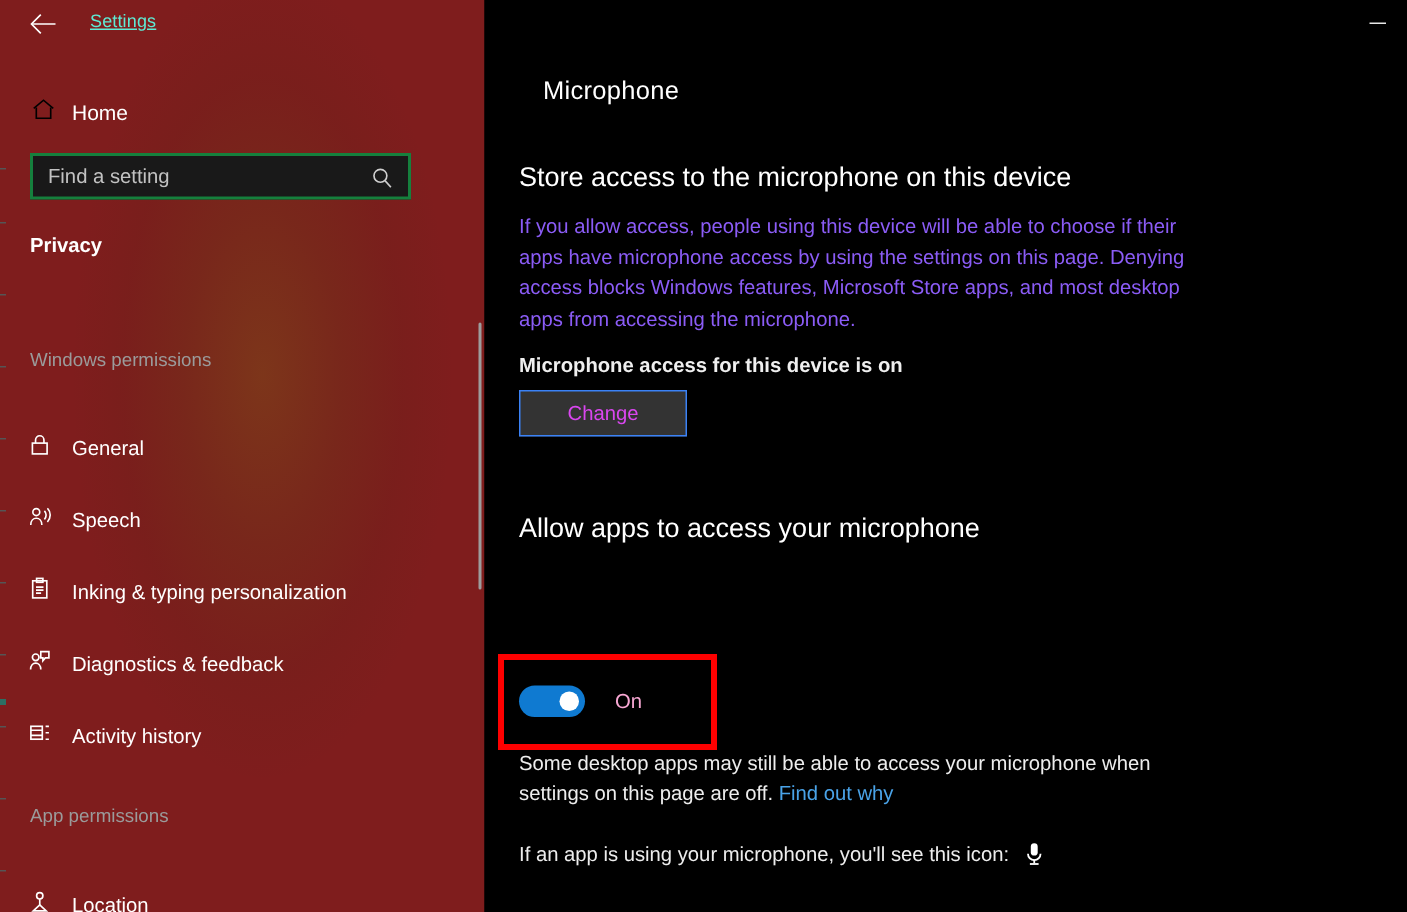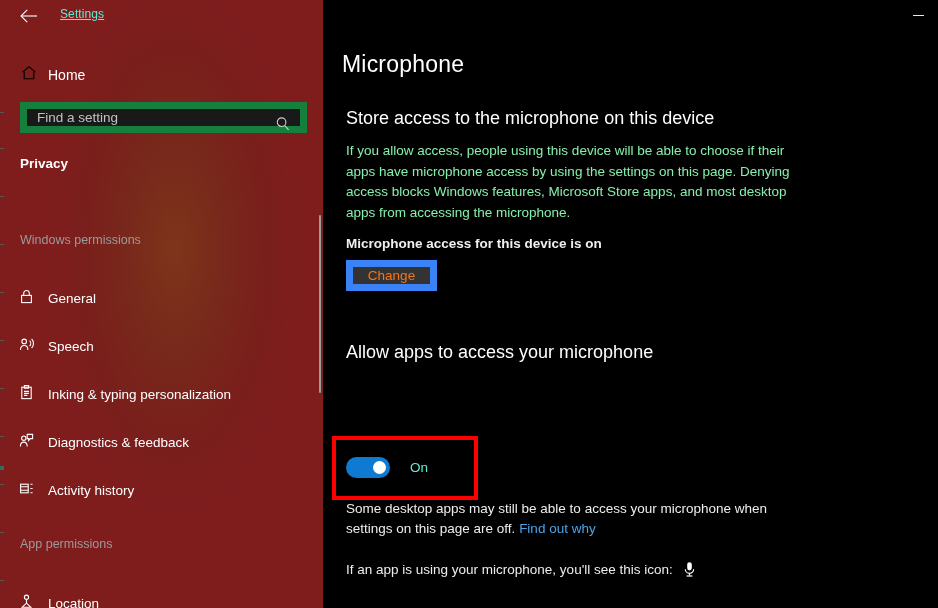--- a/index.html
+++ b/index.html
@@ -125,24 +125,24 @@
   .nav-home .label {
     font-size: 14px;
     color: #ffffff;
     margin-left: 28px;
   }
 
   .search-box {
     position: absolute;
     left: 20px;
     top: 70px;
-    width: 287px;
+    width: 254px;
     height: 31px;
     background: #191919;
-    border: 7px solid #15803d;
+    border: 2px solid #15803d;
     box-sizing: border-box;
     display: flex;
     align-items: center;
   }
   .search-input {
     border: 0;
     outline: 0;
     background: transparent;
     color: #c8c8c8;
     font-size: 13.5px;
@@ -225,57 +225,57 @@
     position: absolute;
     left: 323px;
     top: 0;
     width: 615px;
     height: 608px;
     background: #000000;
     overflow: hidden;
   }
   .page-title {
     position: absolute;
-    left: 19px;
+    left: 39px;
     top: 51px;
-    font-size: 23px;
+    font-size: 17px;
     color: #ffffff;
     font-weight: normal;
     letter-spacing: .2px;
   }
   .h2 {
     position: absolute;
     left: 23px;
     font-size: 18px;
     color: #ffffff;
     font-weight: normal;
   }
   .para {
     position: absolute;
     left: 23px;
     font-size: 13.5px;
     line-height: 20.5px;
-    color: #86efac;
+    color: #8b5cf6;
     width: 445px;
   }
   .status-line {
     position: absolute;
     left: 23px;
     font-size: 13.5px;
     color: #efefef;
     font-weight: bold;
   }
   .change-btn {
     position: absolute;
     left: 23px;
-    width: 91px;
+    width: 112px;
     height: 31px;
     background: #333333;
-    border: 7px solid #3b82f6;
-    color: #f97316;
+    border: 1px solid #3b82f6;
+    color: #d946ef;
     font-size: 13.5px;
     font-family: "Liberation Sans", sans-serif;
     cursor: pointer;
     padding: 0;
   }
 
   .highlight-box {
     position: absolute;
     left: 9px;
     top: 436px;
@@ -308,21 +308,21 @@
     position: absolute;
     right: 4px;
     top: 4px;
     width: 13px;
     height: 13px;
     border-radius: 50%;
     background: #ffffff;
   }
   .toggle-label {
     font-size: 13.5px;
-    color: #5eead4;
+    color: #f9a8d4;
     margin-left: 20px;
   }
 
   .note {
     position: absolute;
     left: 23px;
     font-size: 13.5px;
     line-height: 20px;
     color: #ededed;
     width: 450px;

